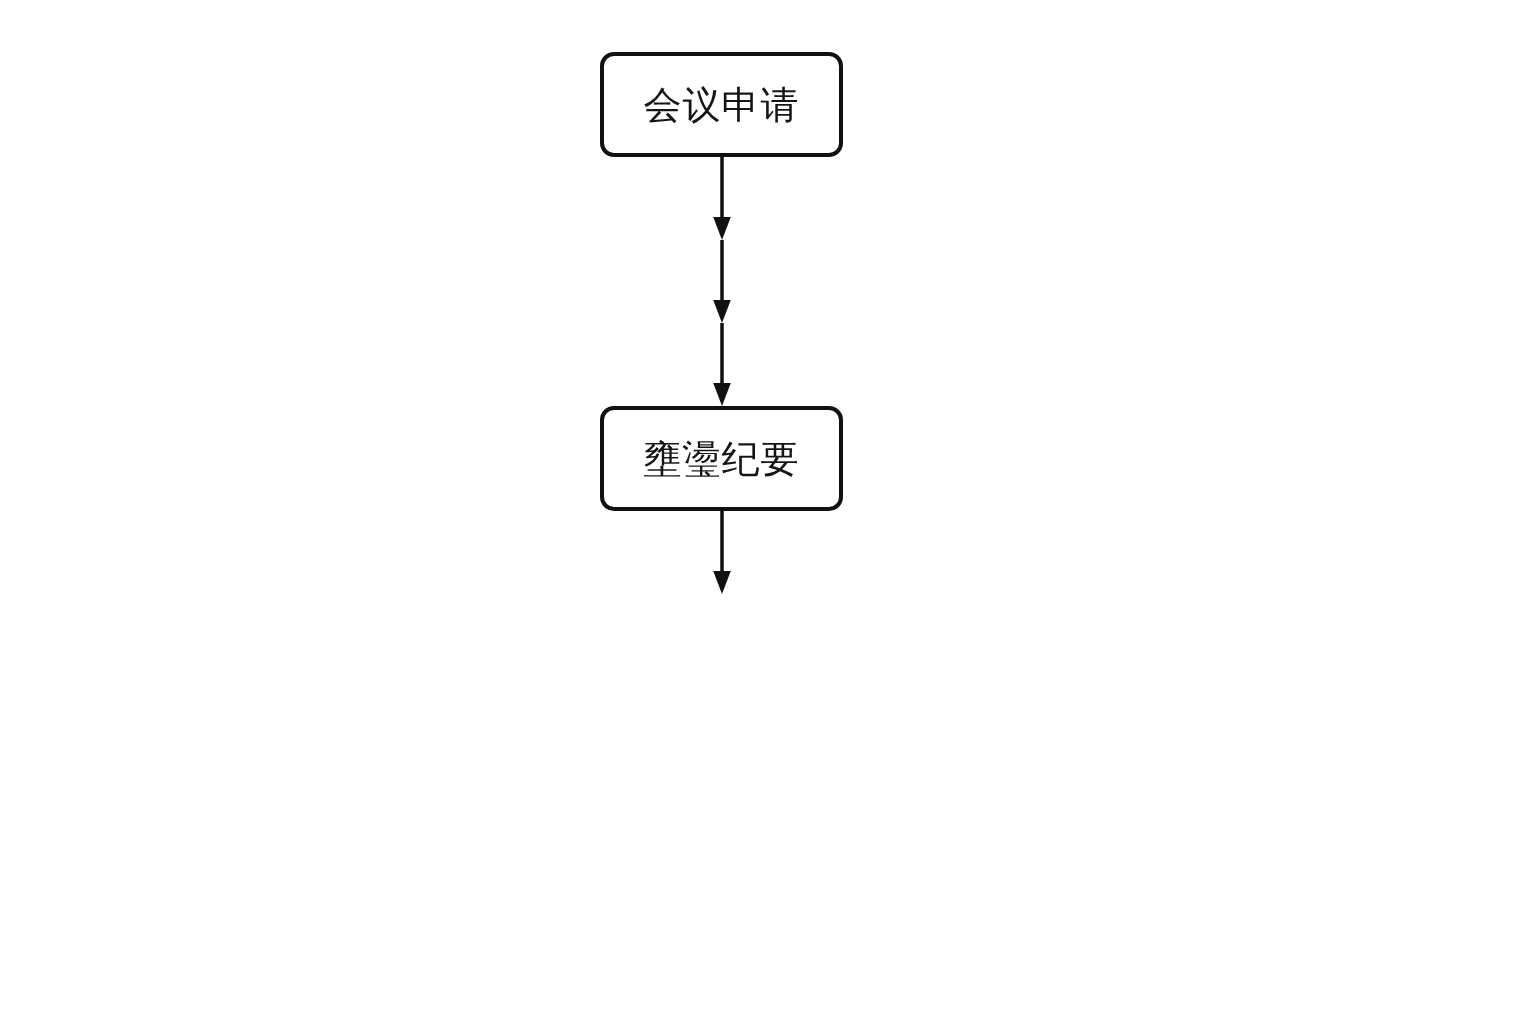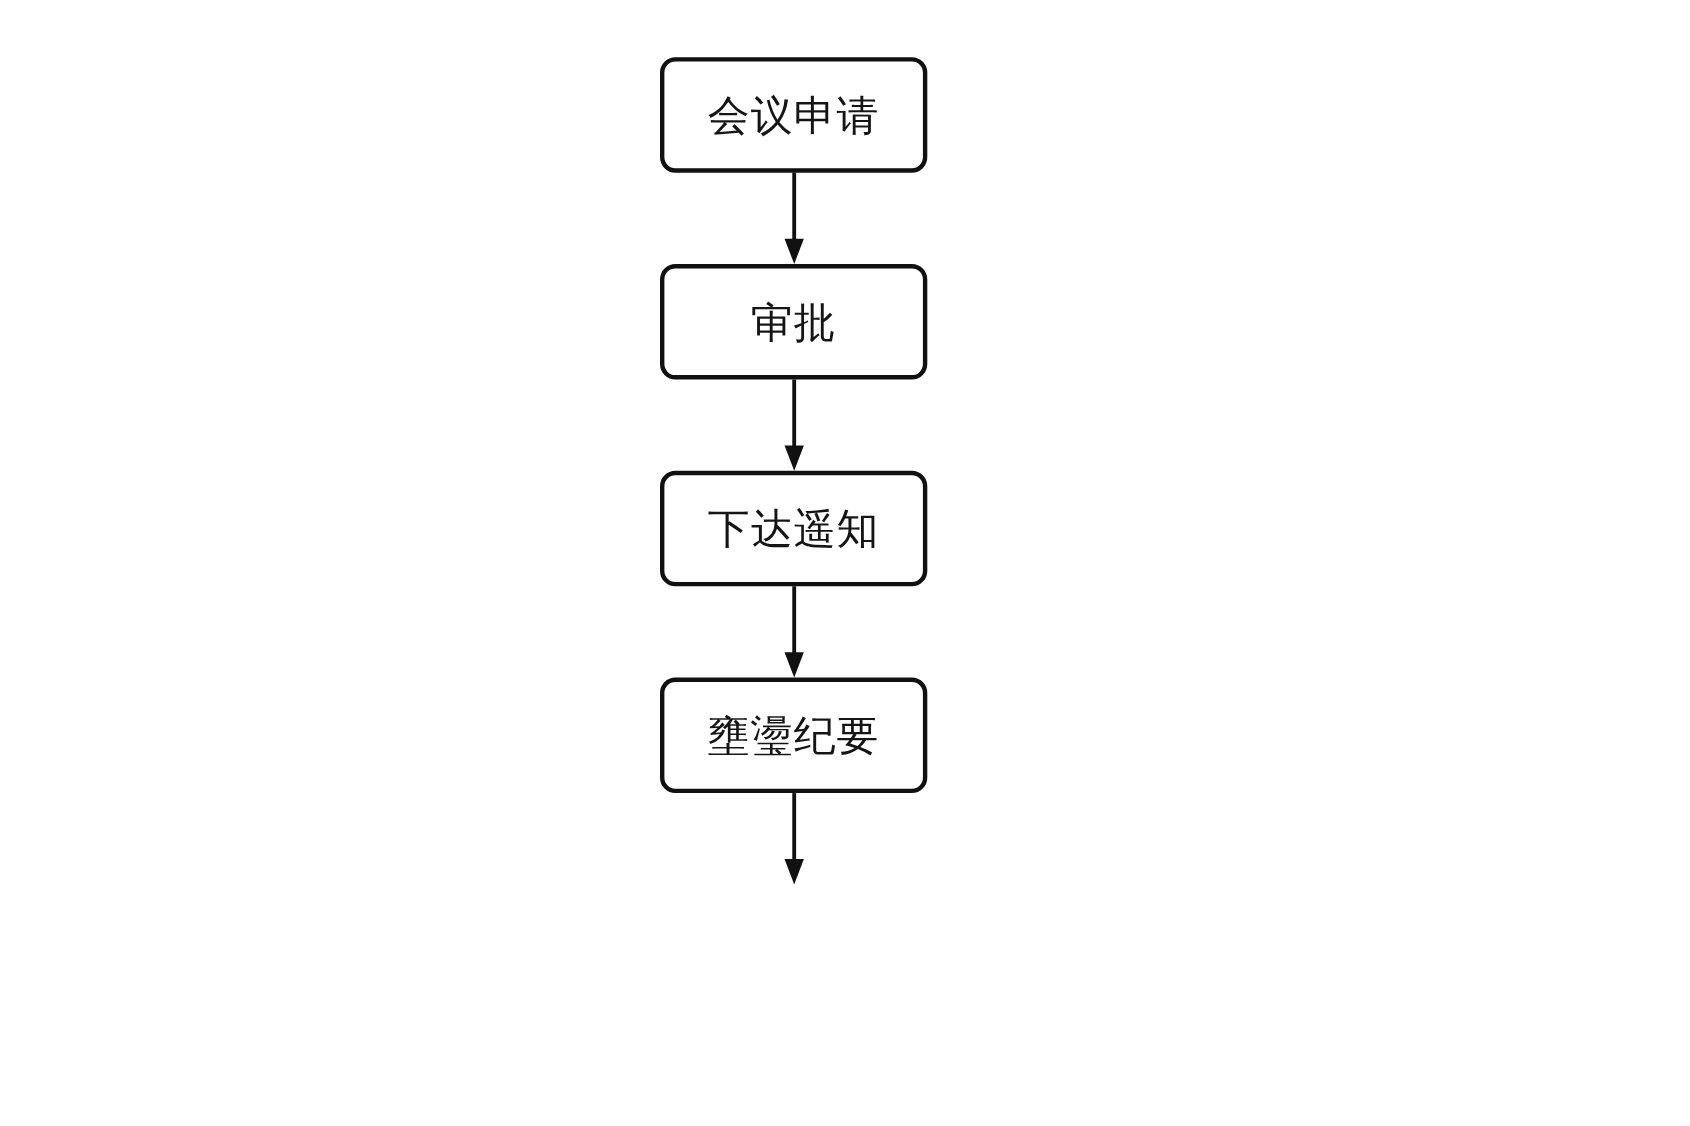--- a/index.html
+++ b/index.html
@@ -76,34 +76,28 @@
       <span class="flow-node-label">会议申请</span>
     </div>
 
     <span class="flow-connector">
       <svg width="24" height="83" viewBox="0 0 24 83">
         <line x1="12" y1="0" x2="12" y2="62" stroke="#111111" stroke-width="3.5"></line>
         <polygon points="12,83 3.2,60 20.8,60" fill="#111111"></polygon>
       </svg>
     </span>
 
-    <div class="flow-node">
-      <span class="flow-node-label">审批</span>
-    </div>
 
     <span class="flow-connector">
       <svg width="24" height="83" viewBox="0 0 24 83">
         <line x1="12" y1="0" x2="12" y2="62" stroke="#111111" stroke-width="3.5"></line>
         <polygon points="12,83 3.2,60 20.8,60" fill="#111111"></polygon>
       </svg>
     </span>
 
-    <div class="flow-node">
-      <span class="flow-node-label">下达遥知</span>
-    </div>
 
     <span class="flow-connector">
       <svg width="24" height="83" viewBox="0 0 24 83">
         <line x1="12" y1="0" x2="12" y2="62" stroke="#111111" stroke-width="3.5"></line>
         <polygon points="12,83 3.2,60 20.8,60" fill="#111111"></polygon>
       </svg>
     </span>
 
     <div class="flow-node">
       <span class="flow-node-label">壅璗纪要</span>

